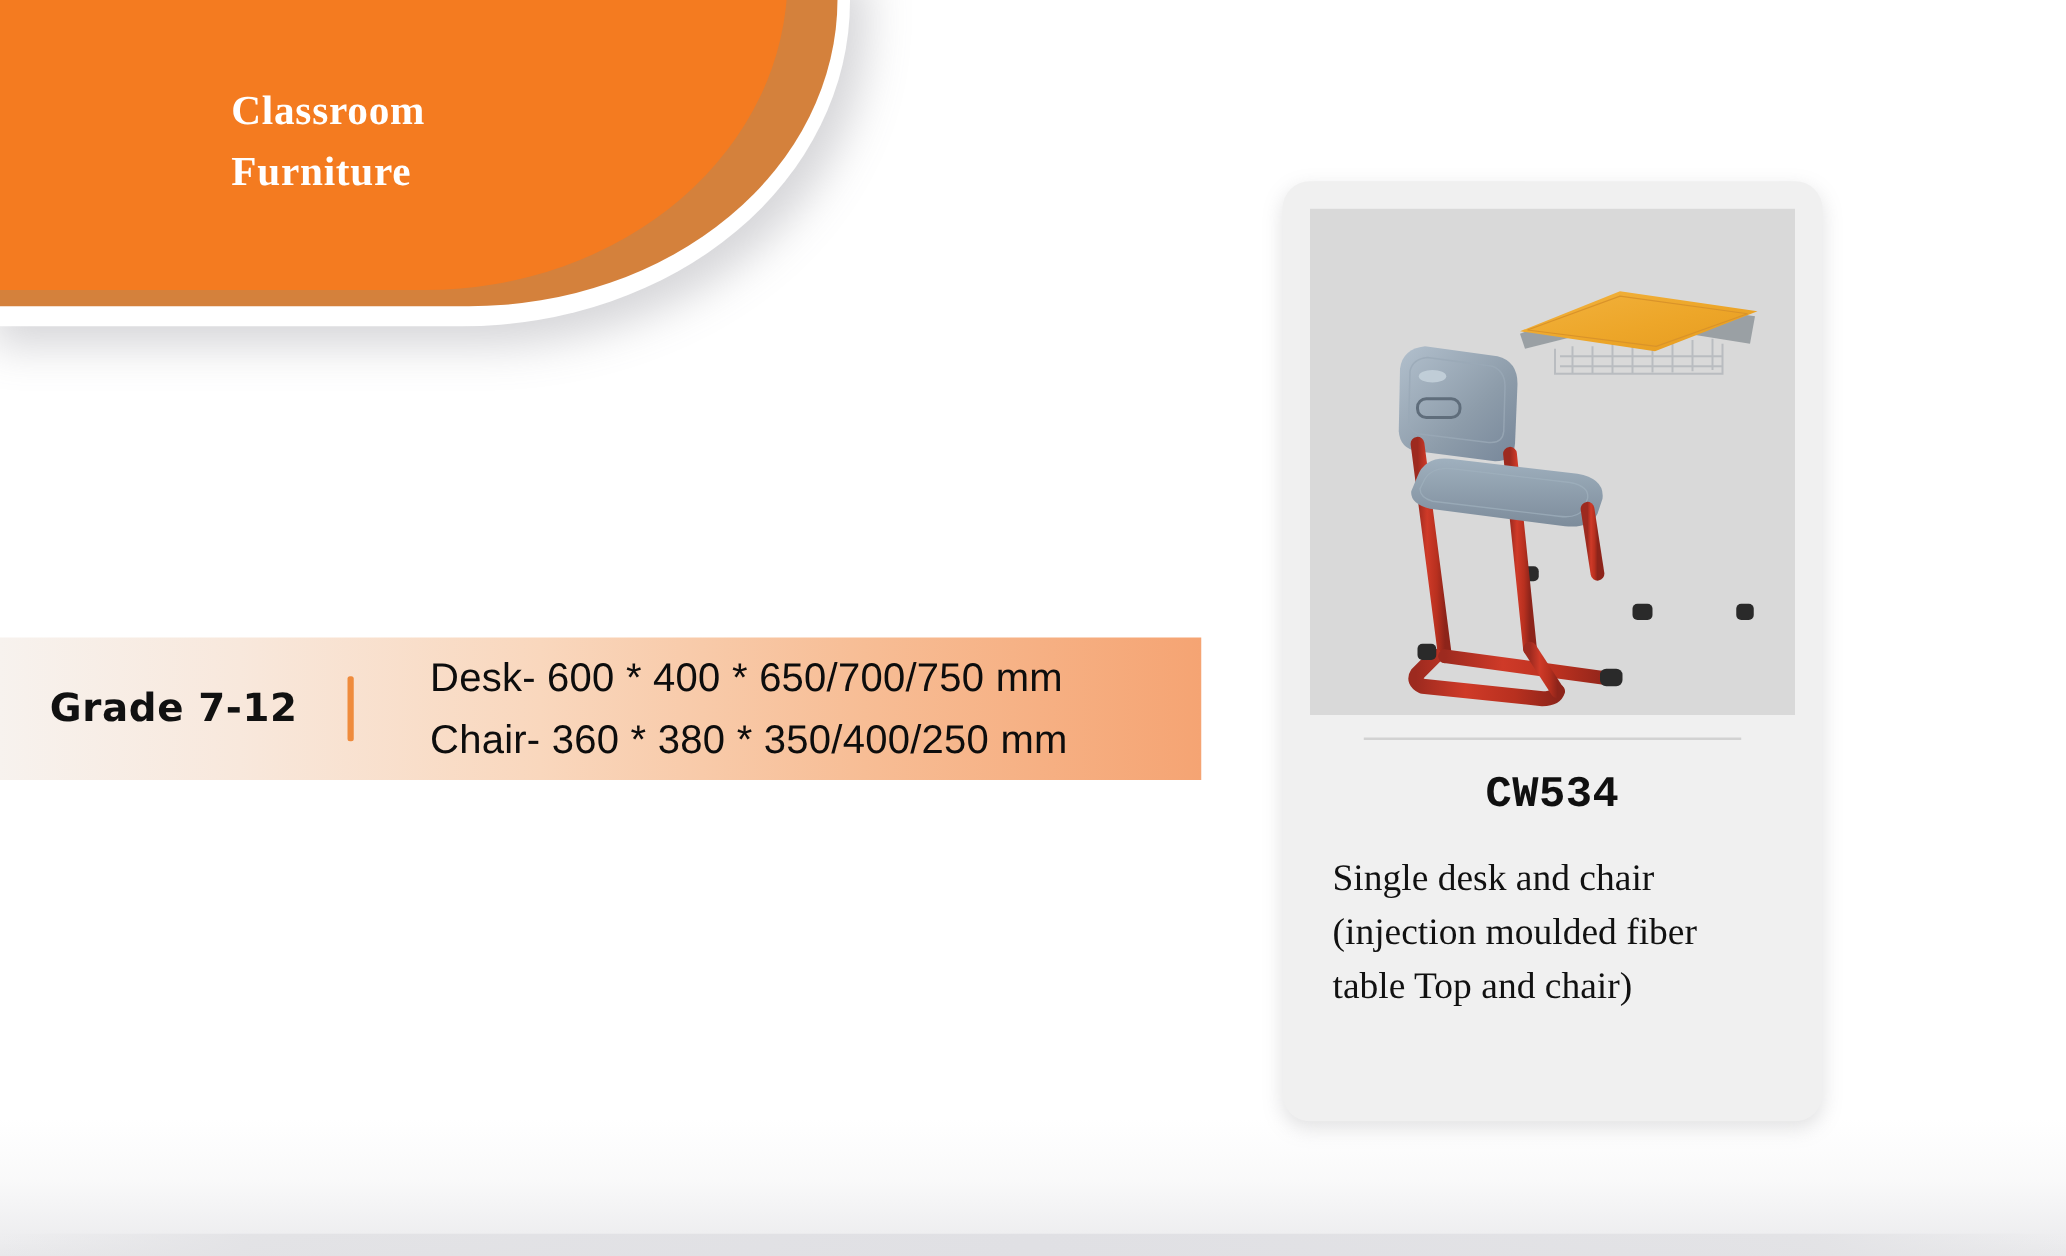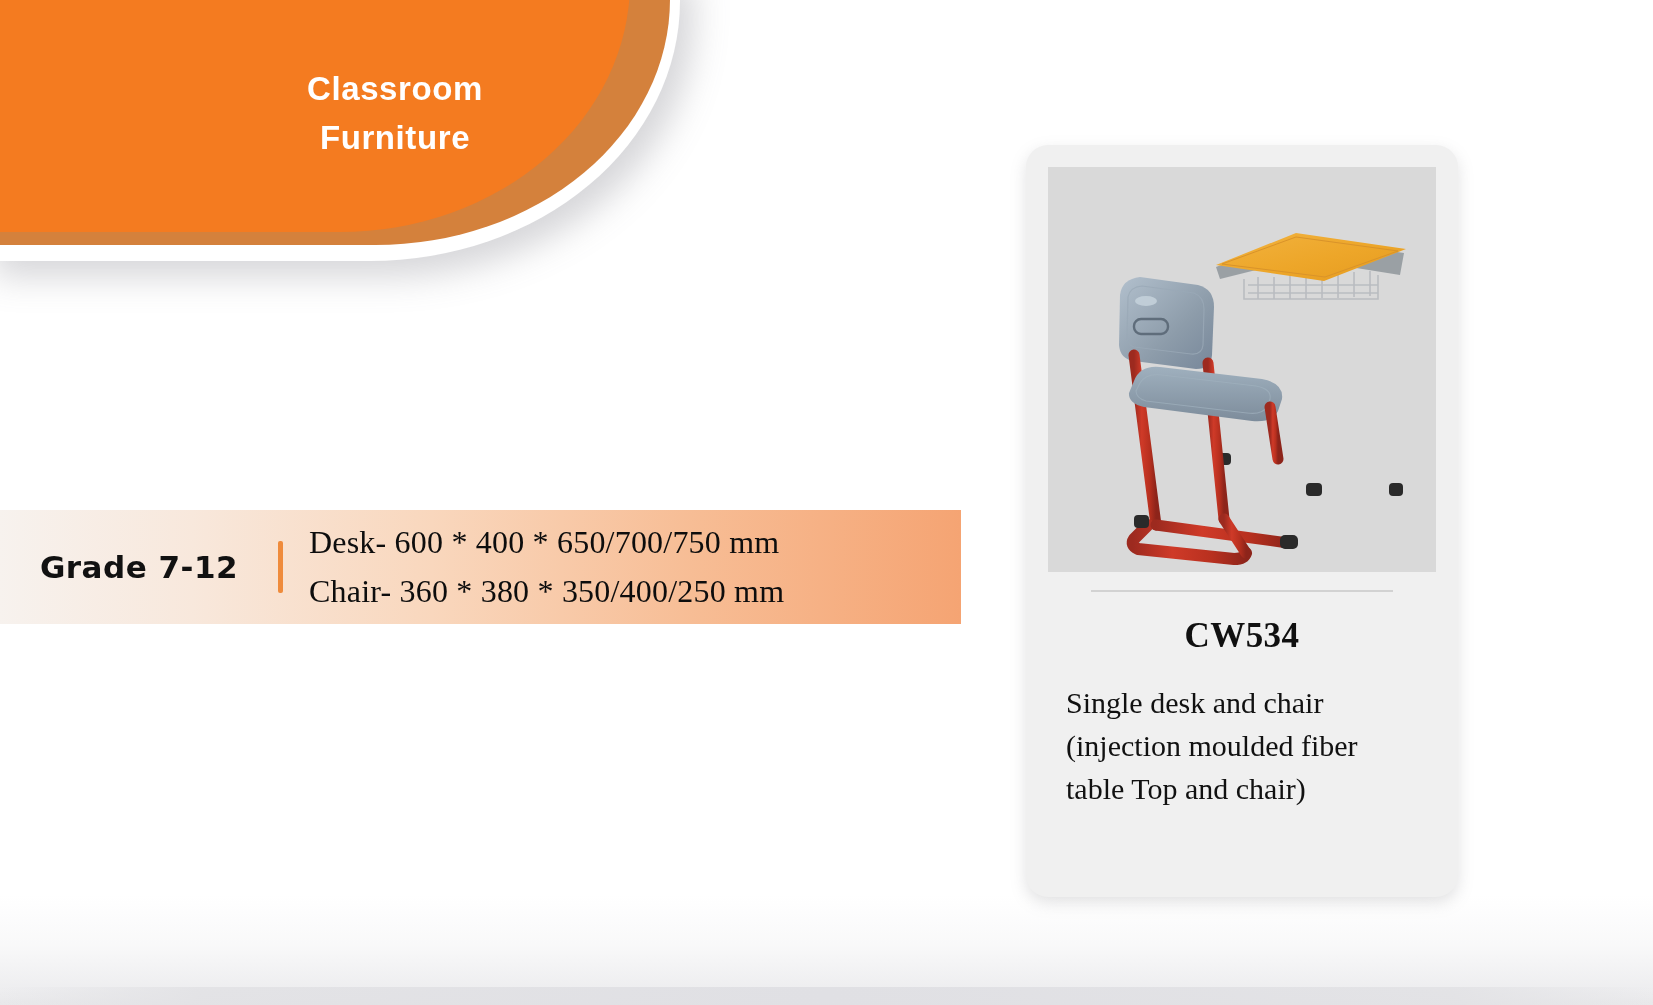--- a/index.html
+++ b/index.html
@@ -86,27 +86,26 @@
     height: 272px;
     background: #f47b20;
     border-bottom-right-radius: 290px 250px;
   }
   .header-title {
     position: absolute;
     left: 205px;
     top: 105px;
     width: 420px;
     color: #ffffff;
-    font-family: Liberation Sans, sans-serif;
+    font-family: Liberation Serif, serif;
     font-size: 33px;
     font-weight: 700;
     line-height: 1.48;
     letter-spacing: 0.6px;
     white-space: pre-line;
-    text-align: center;
   }
 
   
   .spec-bar {
     position: absolute;
     left: 0;
     top: 510px;
     width: 961px;
     height: 114px;
     background: linear-gradient(to right,
@@ -141,21 +140,22 @@
     flex-direction: column;
     justify-content: center;
     gap: 2px;
   }
   .spec-line {
     font-size: 32px;
     color: #0d0d0d;
     line-height: 1.48;
     letter-spacing: 0.2px;
     white-space: nowrap;
-    font-family: Liberation Serif, serif;
+    font-family: Liberation Sans, sans-serif;
+    margin-left: 35px;
   }
 
   
   .product-card {
     position: absolute;
     left: 1026px;
     top: 145px;
     width: 432px;
     height: 752px;
     background: #f0f0f0;
@@ -177,21 +177,21 @@
     background: #d2d2d2;
     margin: 18px auto 0 auto;
   }
   .product-code {
     margin-top: 24px;
     text-align: center;
     font-size: 35px;
     font-weight: 700;
     color: #101010;
     letter-spacing: 0.4px;
-    font-family: Liberation Serif, serif;
+    font-family: Liberation Mono, monospace;
   }
   .product-desc {
     margin: 26px 0 0 18px;
     width: 356px;
     font-size: 30px;
     line-height: 1.43;
     color: #111111;
     font-family: Liberation Serif, serif;
   }
 

